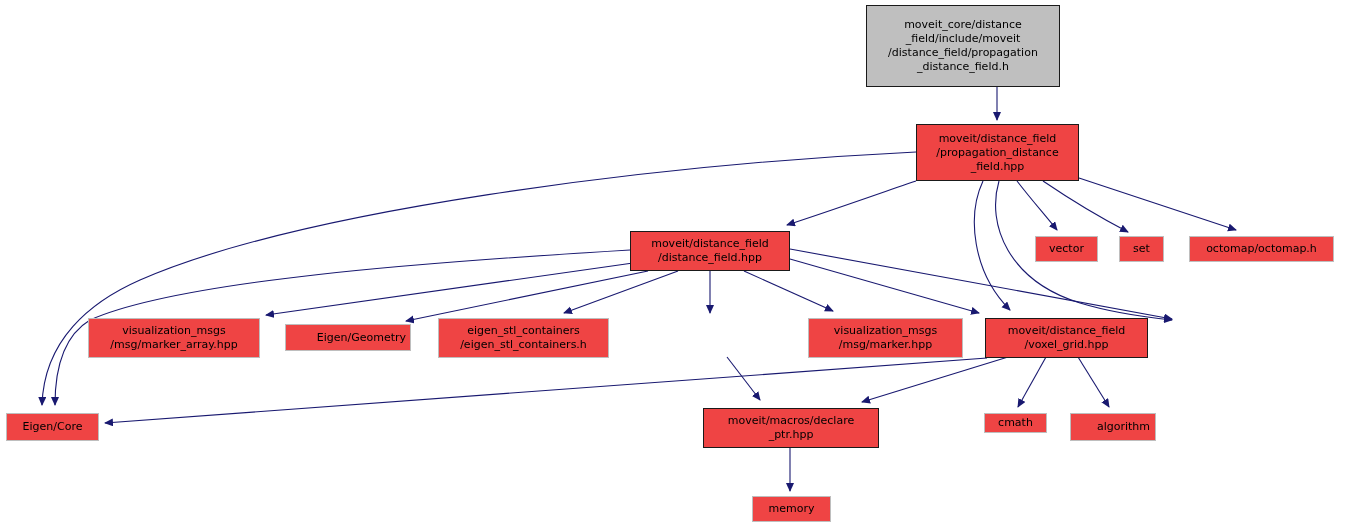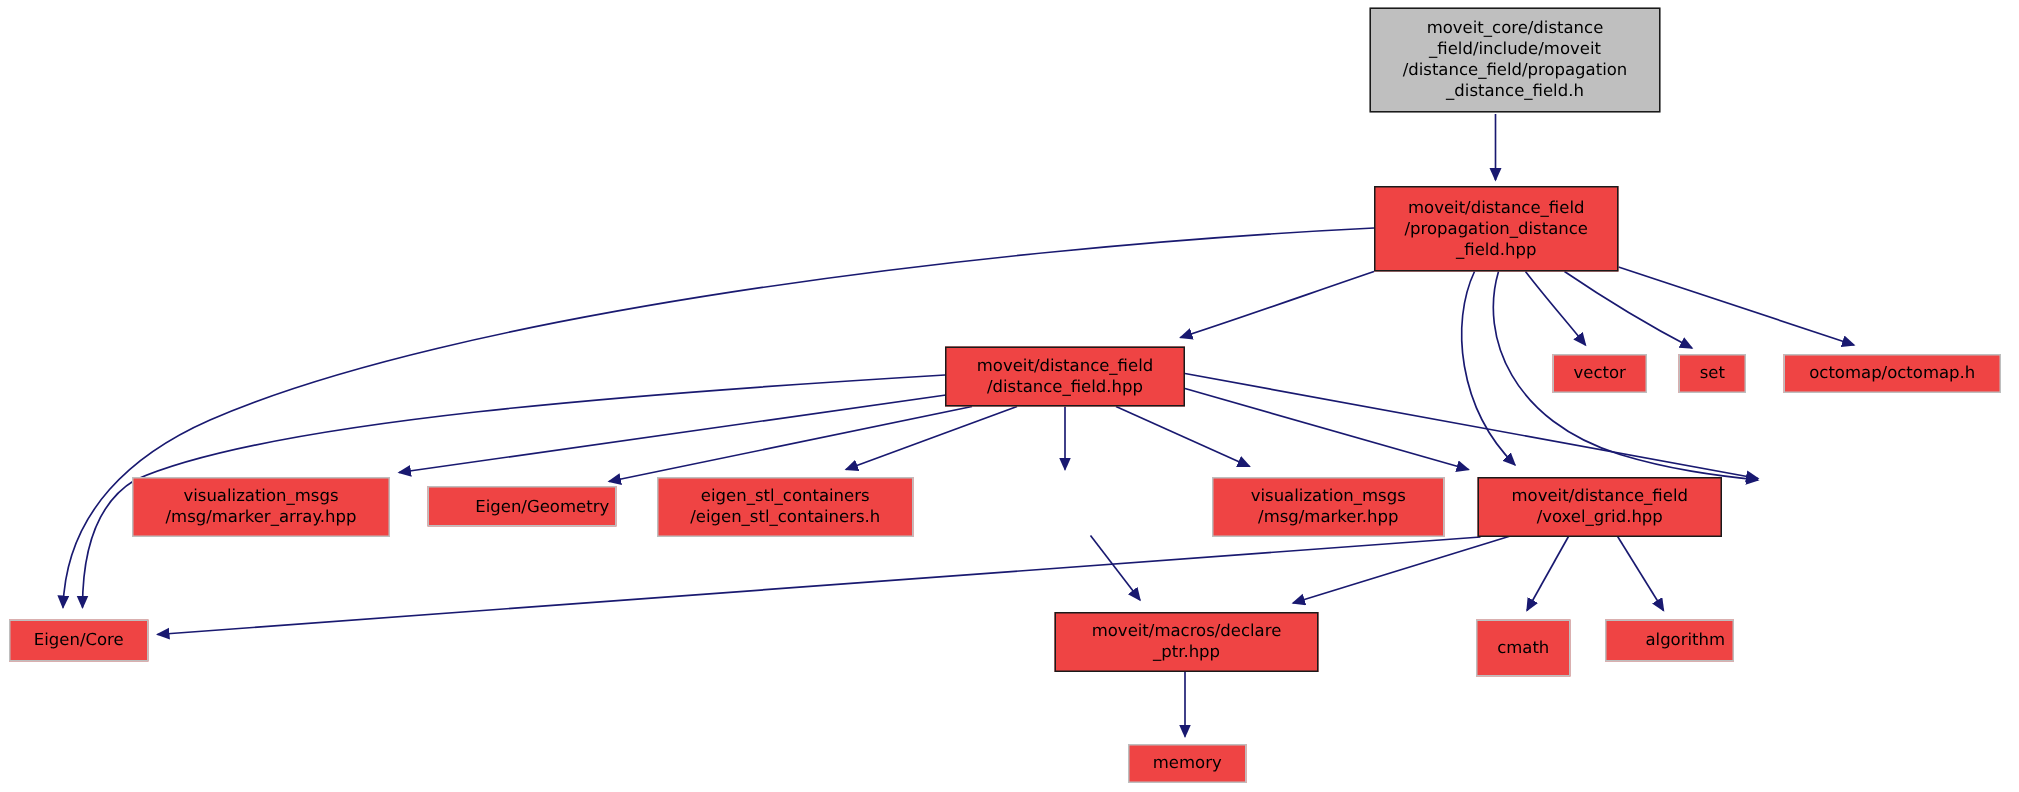--- a/index.html
+++ b/index.html
@@ -62,21 +62,21 @@
     <path class="edge" d="M790,249 L1172,319" marker-end="url(#arrow)"></path>
     <path class="edge" d="M630,250 C430,262 180,280 90,320 C65,335 55,365 55,405" marker-end="url(#arrow)"></path>
     <path class="edge" d="M727,357 L760,400" marker-end="url(#arrow)"></path>
     <path class="edge" d="M1008,357 L862,402" marker-end="url(#arrow)"></path>
     <path class="edge" d="M1046,357 L1018,407" marker-end="url(#arrow)"></path>
     <path class="edge" d="M1078,357 L1109,407" marker-end="url(#arrow)"></path>
     <path class="edge" d="M987,358 L105,423" marker-end="url(#arrow)"></path>
     <path class="edge" d="M790,447 L790,491" marker-end="url(#arrow)"></path>
   </svg>
 
-  <div class="node root" style="left:913px;top:5px;width:194px;height:70px;">moveit_core/distance
+  <div class="node root" style="left:866px;top:5px;width:194px;height:82px;">moveit_core/distance
 _field/include/moveit
 /distance_field/propagation
 _distance_field.h</div>
 
   <div class="node internal" style="left:916px;top:124px;width:163px;height:57px;">moveit/distance_field
 /propagation_distance
 _field.hpp</div>
 
   <div class="node internal" style="left:630px;top:231px;width:160px;height:40px;">moveit/distance_field
 /distance_field.hpp</div>
@@ -101,19 +101,19 @@
 
   <div class="node internal" style="left:985px;top:318px;width:163px;height:40px;">moveit/distance_field
 /voxel_grid.hpp</div>
 
 
   <div class="node" style="left:6px;top:413px;width:93px;height:28px;">Eigen/Core</div>
 
   <div class="node internal" style="left:703px;top:408px;width:176px;height:40px;">moveit/macros/declare
 _ptr.hpp</div>
 
-  <div class="node" style="left:984px;top:413px;width:63px;height:38px;">cmath</div>
+  <div class="node" style="left:984px;top:413px;width:63px;height:20px;">cmath</div>
 
   <div class="node" style="left:1070px;top:413px;width:86px;height:28px;padding-left:24px;">algorithm</div>
 
   <div class="node" style="left:752px;top:496px;width:79px;height:26px;">memory</div>
 
 </div>
 
 </body></html>

